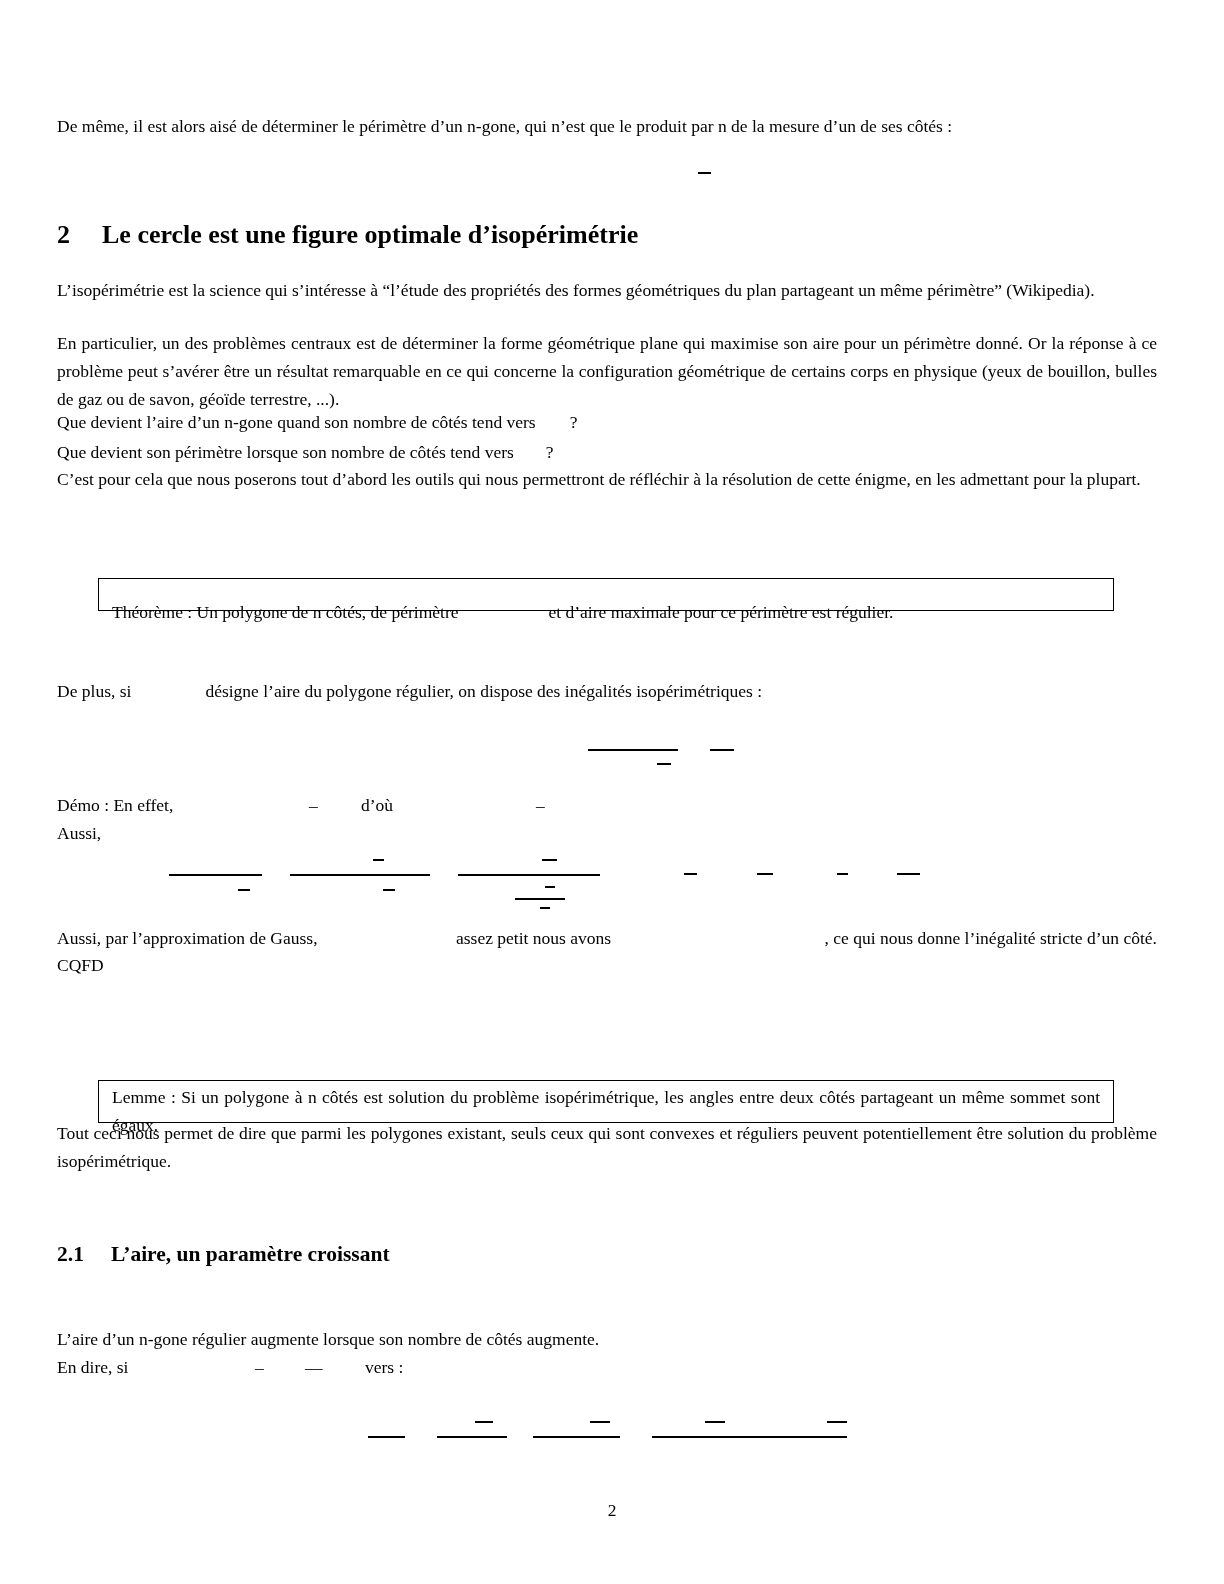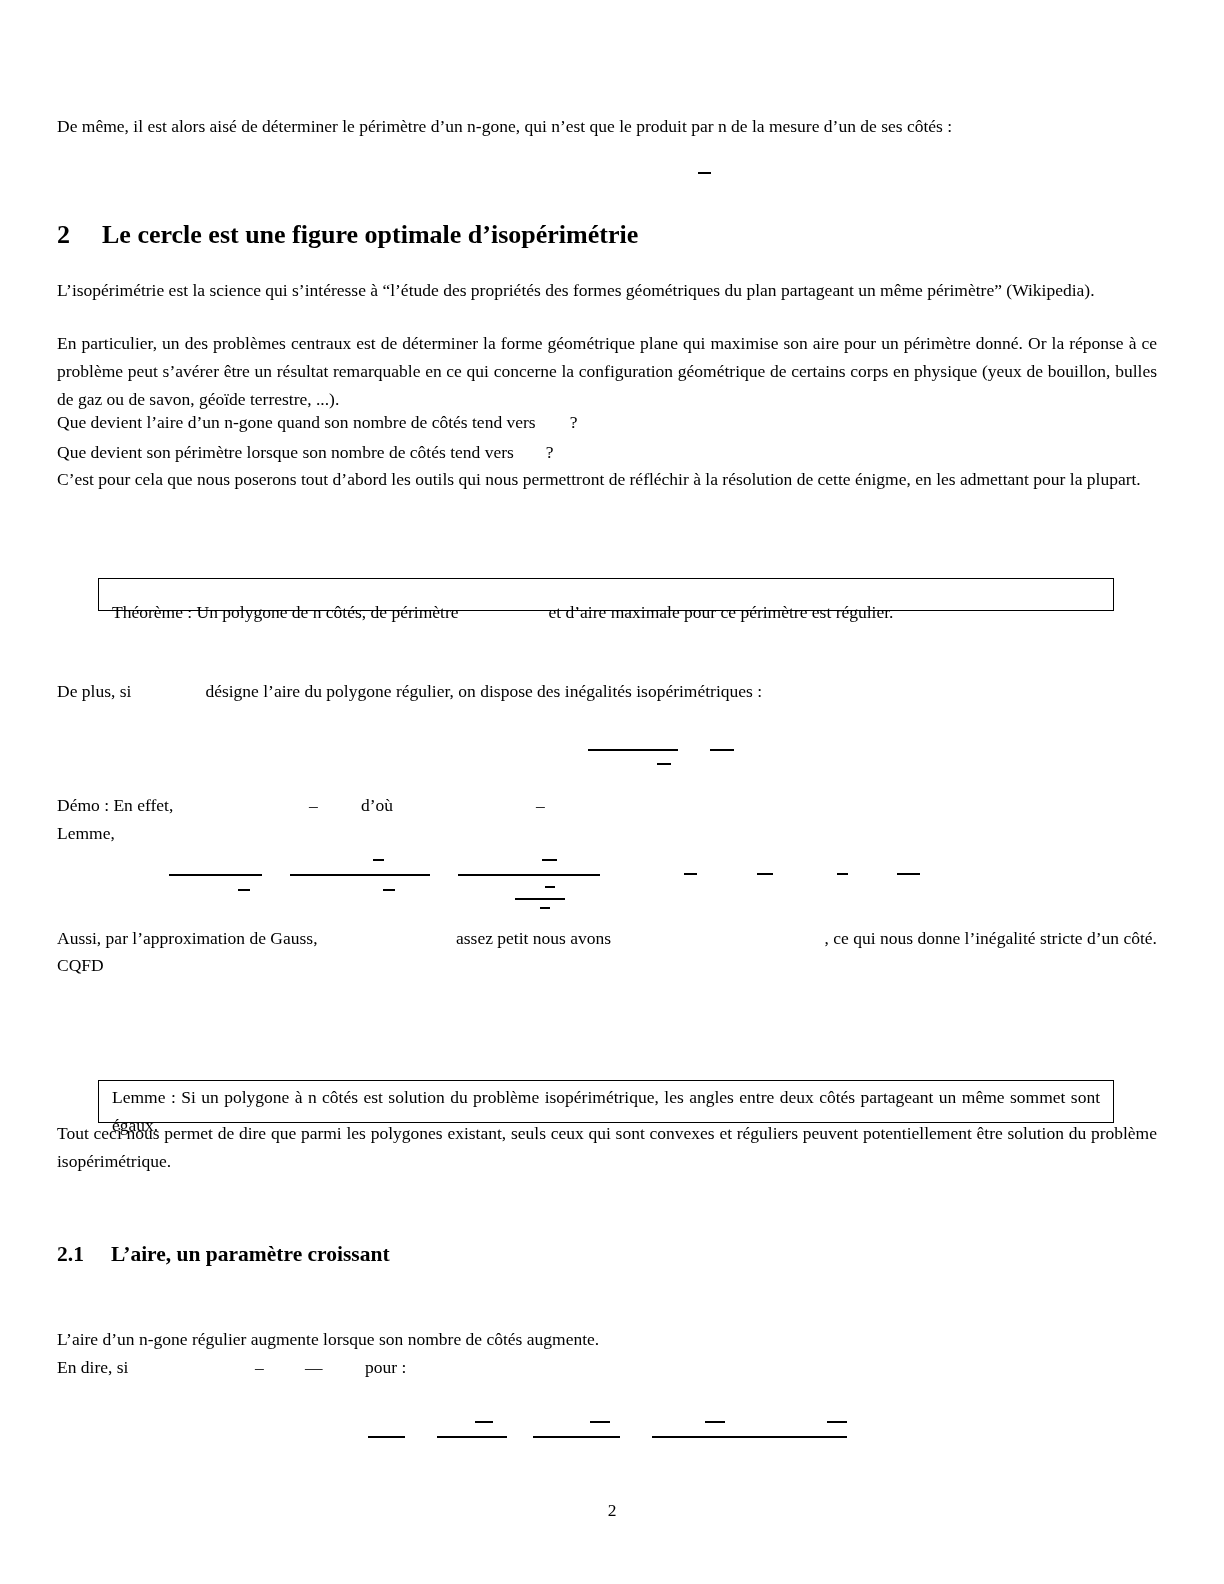--- a/index.html
+++ b/index.html
@@ -66,21 +66,21 @@
   <div class="rule" style="left:657px;top:763px;width:14px"></div>
 
   <div class="line" style="top:791px">
     <span class="abs" style="left:57px">Démo : En effet,</span>
     <span class="abs" style="left:309px">–</span>
     <span class="abs" style="left:361px">d’où</span>
     <span class="abs" style="left:536px">–</span>
   </div>
 
   <div class="line" style="top:819px">
-      <span class="abs" style="left:57px">Lemme,</span>
+      <span class="abs" style="left:57px">Aussi,</span>
     </div>
 
   <div class="rule" style="left:373px;top:859px;width:11px"></div>
   <div class="rule" style="left:542px;top:859px;width:15px"></div>
   <div class="rule" style="left:169px;top:874px;width:93px"></div>
   <div class="rule" style="left:290px;top:874px;width:140px"></div>
   <div class="rule" style="left:458px;top:874px;width:142px"></div>
   <div class="rule" style="left:684px;top:873px;width:13px"></div>
   <div class="rule" style="left:757px;top:873px;width:16px"></div>
   <div class="rule" style="left:837px;top:873px;width:11px"></div>
@@ -109,21 +109,21 @@
   <h3 class="subsec" style="top:1241px"><span class="num">2.1</span><span>L’aire, un paramètre croissant</span></h3>
 
   <div class="line" style="top:1325px">
       <span class="abs" style="left:57px">L’aire d’un n-gone régulier augmente lorsque son nombre de côtés augmente.</span>
     </div>
 
   <div class="line" style="top:1353px">
     <span class="abs" style="left:57px">En dire, si</span>
     <span class="abs" style="left:255px">–</span>
     <span class="abs" style="left:305px">—</span>
-    <span class="abs" style="left:365px">pour :</span>
+    <span class="abs" style="left:365px">vers :</span>
   </div>
 
   <div class="rule" style="left:475px;top:1421px;width:18px"></div>
   <div class="rule" style="left:590px;top:1421px;width:20px"></div>
   <div class="rule" style="left:705px;top:1421px;width:20px"></div>
   <div class="rule" style="left:827px;top:1421px;width:20px"></div>
   <div class="rule" style="left:368px;top:1436px;width:37px"></div>
   <div class="rule" style="left:437px;top:1436px;width:70px"></div>
   <div class="rule" style="left:533px;top:1436px;width:87px"></div>
   <div class="rule" style="left:652px;top:1436px;width:195px"></div>

